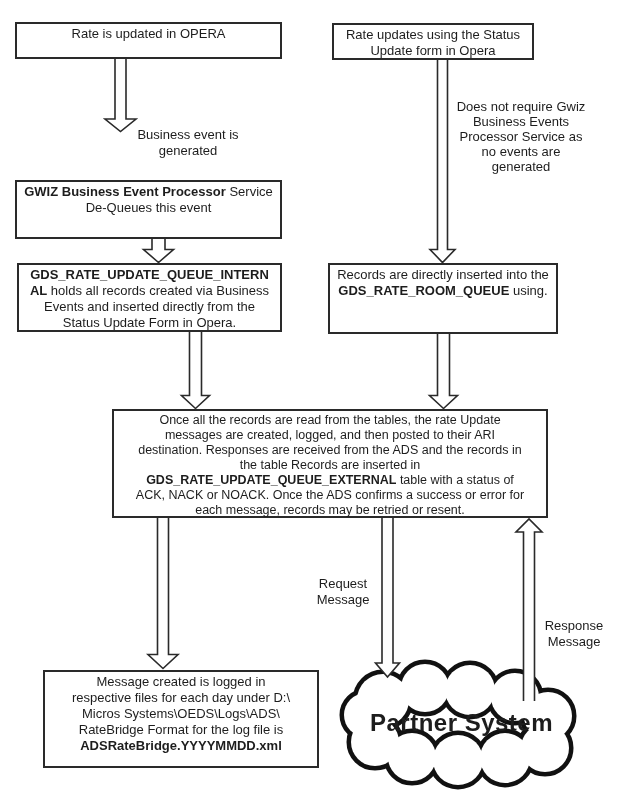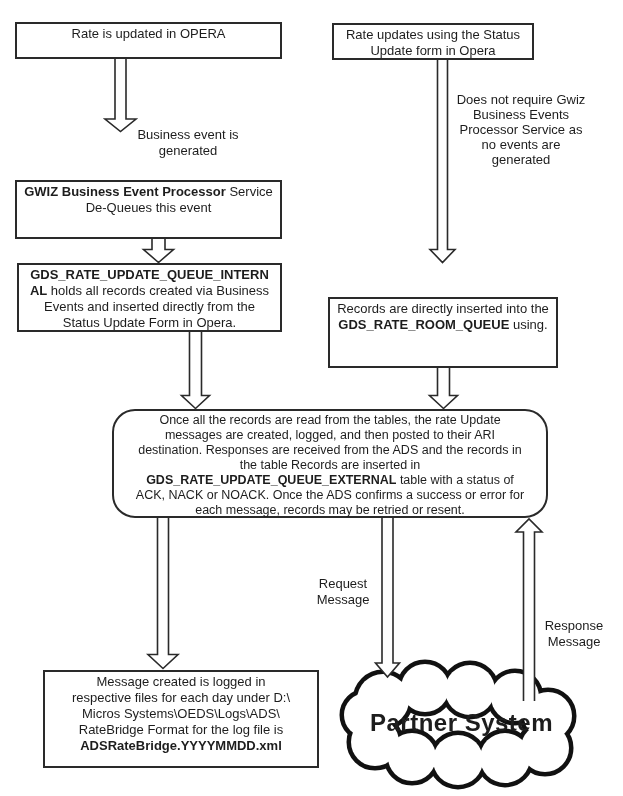--- a/index.html
+++ b/index.html
@@ -41,27 +41,27 @@
     line-height: 16px;
     z-index: 2;
   }
   b, .bold { font-weight: bold; }
 
   
   .box-opera          { left: 15px;  top: 22px;  width: 267px; height: 37px; }
   .box-status-form    { left: 332px; top: 23px;  width: 202px; height: 37px; }
   .box-gwiz-processor { left: 15px;  top: 132px; width: 267px; height: 59px; margin-top: 48px; }
   .box-queue-internal { left: 17px;  top: 263px; width: 265px; height: 69px; }
-  .box-room-queue     { left: 328px; top: 263px; width: 230px; height: 71px; margin-top: 34px; }
-  .box-external       { left: 112px; top: 409px; width: 436px; height: 109px; font-size: 12.5px; line-height: 15px; border-radius: 23px; }
+  .box-room-queue     { left: 328px; top: 263px; width: 230px; height: 71px; }
+  .box-external       { left: 112px; top: 409px; width: 436px; height: 109px; font-size: 12.5px; line-height: 15px; }
   .box-log-file       { left: 43px;  top: 670px; width: 276px; height: 98px; }
 
   
   .label-business-event  { left: 113px; top: 84px;  width: 150px; margin-top: 43px; }
-  .label-no-events       { left: 446px; top: 92px;  width: 150px; line-height: 15px; }
+  .label-no-events       { left: 446px; top: 99px;  width: 150px; line-height: 15px; }
   .label-service-running { left: 235px; top: 357px; width: 150px; }
   .label-request         { left: 303px; top: 576px; width: 80px; }
   .label-response        { left: 534px; top: 577px; width: 80px; margin-top: 41px; }
   .label-partner-system  {
     left: 345px; top: 715px; width: 233px;
     font-size: 24px; font-weight: bold; letter-spacing: 0.5px;
     z-index: 3;
   }
 </style>
 </head>

